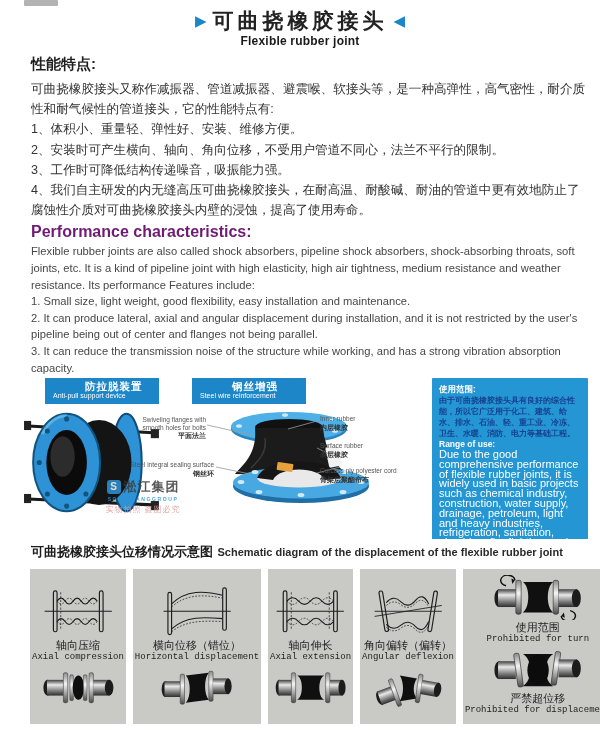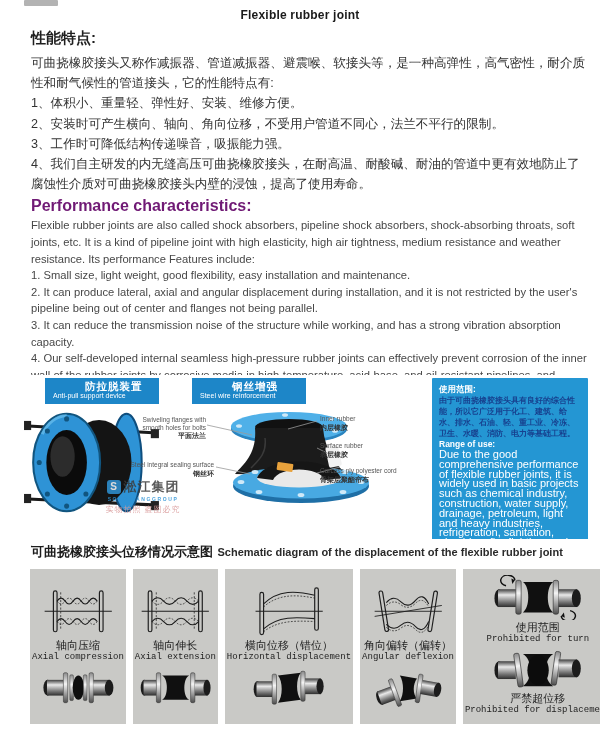--- a/index.html
+++ b/index.html
@@ -66,20 +66,23 @@
         <stop offset="0.38" stop-color="#f4f4f4"></stop>
       <stop offset="1" stop-color="#4e4e4e"></stop>
     </linearGradient>
   </defs>
 </svg>
 
 <div class="page">
   <div class="artifact"></div>
 
   <div class="header">
+    <div class="title-line">
+      <span class="arrow">▶</span><span>可曲挠橡胶接头</span><span class="arrow">◀</span>
+    </div>
     <div class="subtitle">Flexible rubber joint</div>
   </div>
 
   <div class="h-cn">性能特点:</div>
   <div class="cn-block">
     <div>可曲挠橡胶接头又称作减振器、管道减振器、避震喉、软接头等，是一种高弹性，高气密性，耐介质性和耐气候性的管道接头，它的性能特点有:</div>
     <div>1、体积小、重量轻、弹性好、安装、维修方便。</div>
     <div>2、安装时可产生横向、轴向、角向位移，不受用户管道不同心，法兰不平行的限制。</div>
     <div>3、工作时可降低结构传递噪音，吸振能力强。</div>
     <div>4、我们自主研发的内无缝高压可曲挠橡胶接头，在耐高温、耐酸碱、耐油的管道中更有效地防止了腐蚀性介质对可曲挠橡胶接头内壁的浸蚀，提高了使用寿命。</div>
@@ -230,20 +233,45 @@
           <rect x="57" y="11" width="5" height="36" rx="1.5" fill="url(#flangeGrad)" stroke="#2a2a2a" stroke-width="0.6"></rect>
           <rect x="65" y="8" width="6" height="42" rx="2" fill="url(#flangeGrad)" stroke="#2a2a2a" stroke-width="0.7"></rect>
           <rect x="71" y="18" width="23" height="22" fill="url(#pipeGrad)"></rect>
           <ellipse cx="93" cy="29" rx="6" ry="11" fill="#1c1c1c"></ellipse>
         </svg>
       </div>
 
       <div class="panel">
         <svg class="diag" viewBox="0 0 96 72">
           <line x1="2" y1="36" x2="94" y2="36" stroke="#1e1e1e" stroke-width="1.4"></line>
+          <rect x="8" y="10" width="5" height="58" rx="2.5" fill="none" stroke="#1e1e1e" stroke-width="1.6"></rect>
+          <rect x="83" y="4" width="5" height="58" rx="2.5" fill="none" stroke="#1e1e1e" stroke-width="1.6"></rect>
+          <path d="M13,26 C33,6 58,8 83,14" fill="none" stroke="#1e1e1e" stroke-width="1.5"></path>
+          <path d="M13,30 C33,12 58,13 83,18" fill="none" stroke="#1e1e1e" stroke-width="1" stroke-dasharray="2.5 2"></path>
+          <path d="M13,60 C33,42 58,44 83,46" fill="none" stroke="#1e1e1e" stroke-width="1.5"></path>
+          <path d="M13,64 C33,48 58,49 83,50" fill="none" stroke="#1e1e1e" stroke-width="1" stroke-dasharray="2.5 2"></path>
+        </svg>
+        <div class="cap">
+          <div class="cap-cn">横向位移（错位）</div>
+          <div class="cap-en">Horizontal displacement</div>
+        </div>
+        <svg class="photo" viewBox="0 0 100 58">
+          <ellipse cx="6" cy="31" rx="5" ry="11" fill="#1c1c1c"></ellipse>
+          <rect x="5" y="20" width="22" height="22" fill="url(#pipeGrad)"></rect>
+          <rect x="27" y="10" width="6" height="42" rx="2" fill="url(#flangeGrad)" stroke="#2a2a2a" stroke-width="0.7"></rect>
+          <path d="M35,12 L67,8 C60,16 60,38 67,46 L35,50 C42,42 42,20 35,12 Z" fill="#101010"></path>
+          <rect x="67" y="6" width="6" height="42" rx="2" fill="url(#flangeGrad)" stroke="#2a2a2a" stroke-width="0.7"></rect>
+          <rect x="73" y="16" width="22" height="22" fill="url(#pipeGrad)"></rect>
+          <ellipse cx="94" cy="27" rx="5" ry="11" fill="#1c1c1c"></ellipse>
+        </svg>
+      </div>
+
+      <div class="panel">
+        <svg class="diag" viewBox="0 0 96 72">
+          <line x1="2" y1="36" x2="94" y2="36" stroke="#1e1e1e" stroke-width="1.4"></line>
           <rect x="11" y="8" width="5" height="56" rx="2.5" fill="none" stroke="#1e1e1e" stroke-width="1.6"></rect>
           <rect x="80" y="8" width="5" height="56" rx="2.5" fill="none" stroke="#1e1e1e" stroke-width="1.6"></rect>
           <line x1="22" y1="10" x2="22" y2="62" stroke="#1e1e1e" stroke-width="1" stroke-dasharray="3 2.2"></line>
           <line x1="74" y1="10" x2="74" y2="62" stroke="#1e1e1e" stroke-width="1" stroke-dasharray="3 2.2"></line>
           <path d="M16,22 Q24,13 32,22 T48,22 T64,22 T80,22" fill="none" stroke="#1e1e1e" stroke-width="1.5"></path>
           <path d="M16,22 Q24,31 32,22 T48,22 T64,22 T80,22" fill="none" stroke="#1e1e1e" stroke-width="1" stroke-dasharray="2.5 2"></path>
           <path d="M16,50 Q24,41 32,50 T48,50 T64,50 T80,50" fill="none" stroke="#1e1e1e" stroke-width="1.5"></path>
           <path d="M16,50 Q24,59 32,50 T48,50 T64,50 T80,50" fill="none" stroke="#1e1e1e" stroke-width="1" stroke-dasharray="2.5 2"></path>
         </svg>
         <div class="cap">
@@ -251,45 +279,20 @@
           <div class="cap-en">Axial extension</div>
         </div>
         <svg class="photo" viewBox="0 0 100 58">
           <ellipse cx="6" cy="29" rx="5" ry="11" fill="#1c1c1c"></ellipse>
           <rect x="5" y="18" width="18" height="22" fill="url(#pipeGrad)"></rect>
           <rect x="23" y="8" width="6" height="42" rx="2" fill="url(#flangeGrad)" stroke="#2a2a2a" stroke-width="0.7"></rect>
           <path d="M31,12 C40,16 40,42 31,46 L69,46 C60,42 60,16 69,12 Z" fill="#101010"></path>
           <rect x="71" y="8" width="6" height="42" rx="2" fill="url(#flangeGrad)" stroke="#2a2a2a" stroke-width="0.7"></rect>
           <rect x="77" y="18" width="18" height="22" fill="url(#pipeGrad)"></rect>
           <ellipse cx="94" cy="29" rx="5" ry="11" fill="#1c1c1c"></ellipse>
-        </svg>
-      </div>
-
-      <div class="panel">
-        <svg class="diag" viewBox="0 0 96 72">
-          <line x1="2" y1="36" x2="94" y2="36" stroke="#1e1e1e" stroke-width="1.4"></line>
-          <rect x="8" y="10" width="5" height="58" rx="2.5" fill="none" stroke="#1e1e1e" stroke-width="1.6"></rect>
-          <rect x="83" y="4" width="5" height="58" rx="2.5" fill="none" stroke="#1e1e1e" stroke-width="1.6"></rect>
-          <path d="M13,26 C33,6 58,8 83,14" fill="none" stroke="#1e1e1e" stroke-width="1.5"></path>
-          <path d="M13,30 C33,12 58,13 83,18" fill="none" stroke="#1e1e1e" stroke-width="1" stroke-dasharray="2.5 2"></path>
-          <path d="M13,60 C33,42 58,44 83,46" fill="none" stroke="#1e1e1e" stroke-width="1.5"></path>
-          <path d="M13,64 C33,48 58,49 83,50" fill="none" stroke="#1e1e1e" stroke-width="1" stroke-dasharray="2.5 2"></path>
-        </svg>
-        <div class="cap">
-          <div class="cap-cn">横向位移（错位）</div>
-          <div class="cap-en">Horizontal displacement</div>
-        </div>
-        <svg class="photo" viewBox="0 0 100 58">
-          <ellipse cx="6" cy="31" rx="5" ry="11" fill="#1c1c1c"></ellipse>
-          <rect x="5" y="20" width="22" height="22" fill="url(#pipeGrad)"></rect>
-          <rect x="27" y="10" width="6" height="42" rx="2" fill="url(#flangeGrad)" stroke="#2a2a2a" stroke-width="0.7"></rect>
-          <path d="M35,12 L67,8 C60,16 60,38 67,46 L35,50 C42,42 42,20 35,12 Z" fill="#101010"></path>
-          <rect x="67" y="6" width="6" height="42" rx="2" fill="url(#flangeGrad)" stroke="#2a2a2a" stroke-width="0.7"></rect>
-          <rect x="73" y="16" width="22" height="22" fill="url(#pipeGrad)"></rect>
-          <ellipse cx="94" cy="27" rx="5" ry="11" fill="#1c1c1c"></ellipse>
         </svg>
       </div>
 
       <div class="panel">
         <svg class="diag" viewBox="0 0 96 72">
           <line x1="2" y1="36" x2="94" y2="36" stroke="#1e1e1e" stroke-width="1.2"></line>
           <line x1="2" y1="43" x2="94" y2="28" stroke="#1e1e1e" stroke-width="1.2"></line>
           <rect x="12" y="8" width="5" height="56" rx="2.5" fill="none" stroke="#1e1e1e" stroke-width="1.6" transform="rotate(-9 14 36)"></rect>
           <rect x="79" y="8" width="5" height="56" rx="2.5" fill="none" stroke="#1e1e1e" stroke-width="1.6" transform="rotate(9 81 36)"></rect>
           <path d="M18,24 Q28,13 38,23 T58,21 T76,26" fill="none" stroke="#1e1e1e" stroke-width="1.5"></path>

